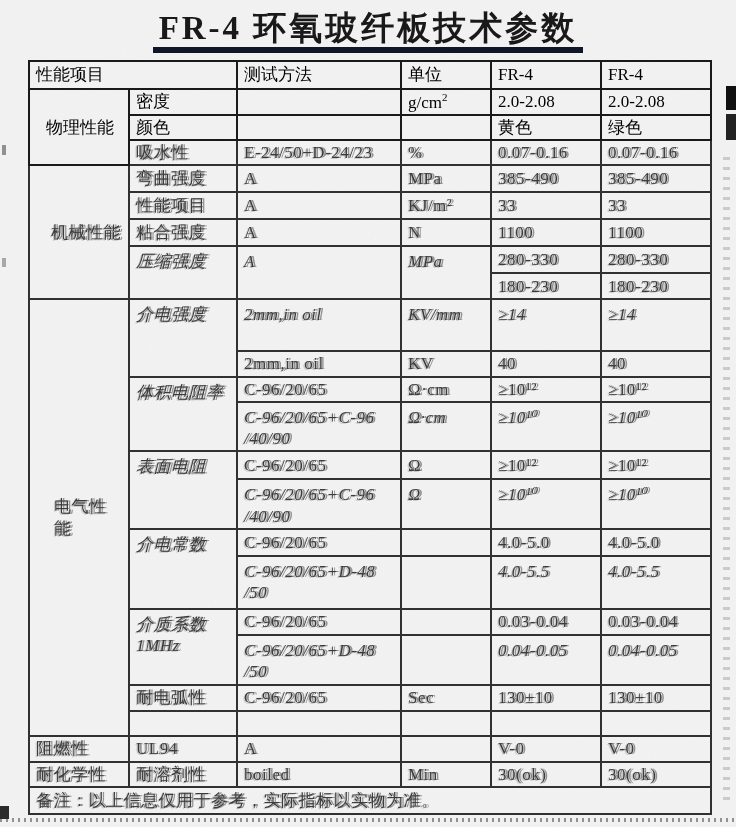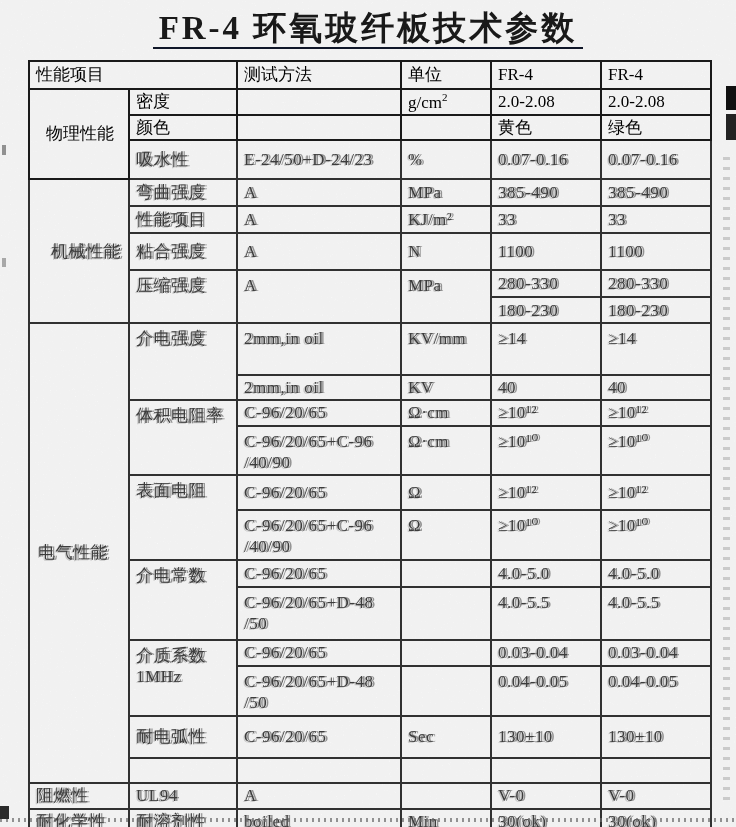--- a/index.html
+++ b/index.html
@@ -12,21 +12,21 @@
     color: #000;
   }
   .page-title {
     text-align: center;
     margin-top: 6px;
     font-size: 33px;
     font-weight: bold;
     letter-spacing: 3px;
     color: #1a1a1a;
   }
-  .page-title span { border-bottom: 2px solid #0f172a; padding: 0 6px 1px; }
+  .page-title span { border-bottom: 6px solid #0f172a; padding: 0 6px 1px; }
   table.params {
     position: absolute;
     left: 28px; top: 60px;
     width: 682px;
     border-collapse: collapse;
     table-layout: fixed;
   }
   td {
     border: 2px solid #1b1b1b;
     font-size: 17px;
@@ -35,21 +35,21 @@
     overflow: hidden;
     line-height: 1.25;
   }
   tr.c td { color: #000; }
   tr.g td {
     color: #3f3f3f;
     border-color: #343434;
     letter-spacing: .5px;
     text-shadow: 2.2px .4px 0 rgba(75,75,75,.55), -1.3px .8px 0 rgba(125,125,125,.32);
   }
-  td.top { vertical-align: top; padding-top: 4px; }
+  td.top { vertical-align: top; padding-top: 4px; font-style: italic; }
   td.sup2 sup { font-size: 11px; }
   .artifact { position: absolute; pointer-events: none; }
   .edge-bar-1 { left: 726px; top: 86px;  width: 10px; height: 24px; background: #101010; }
   .edge-bar-2 { left: 726px; top: 114px; width: 10px; height: 26px; background: #242424; }
   .edge-strip {
     left: 723px; top: 150px; width: 7px; height: 650px; opacity: .45;
     background: repeating-linear-gradient(0deg, rgba(90,90,90,.55) 0 3px, transparent 3px 10px);
   }
   .bottom-dots {
     left: 0; top: 818px; width: 736px; height: 4px; opacity: .7;
@@ -96,21 +96,21 @@
   </tr>
 
   <tr class="c" style="height:25px">
     <td>颜色</td>
     <td></td>
     <td></td>
     <td>黄色</td>
     <td>绿色</td>
   </tr>
 
-  <tr class="g" style="height:39px">
+  <tr class="g" style="height:25px">
     <td>吸水性</td>
     <td>E-24/50+D-24/23</td>
     <td>%</td>
     <td>0.07-0.16</td>
     <td>0.07-0.16</td>
   </tr>
 
   <tr class="g" style="height:27px">
     <td rowspan="5" style="padding-left:21px">机械性能</td>
     <td>弯曲强度</td>
@@ -119,41 +119,41 @@
     <td>385-490</td>
     <td>385-490</td>
   </tr>
   <tr class="g" style="height:27px">
     <td>性能项目</td>
     <td>A</td>
     <td>KJ/m²</td>
     <td>33</td>
     <td>33</td>
   </tr>
-  <tr class="g" style="height:37px">
+  <tr class="g" style="height:27px">
     <td>粘合强度</td>
     <td>A</td>
     <td>N</td>
     <td>1100</td>
     <td>1100</td>
   </tr>
   <tr class="g" style="height:27px">
     <td rowspan="2" class="top">压缩强度</td>
     <td rowspan="2" class="top">A</td>
     <td rowspan="2" class="top">MPa</td>
     <td>280-330</td>
     <td>280-330</td>
   </tr>
   <tr class="g" style="height:26px">
     <td>180-230</td>
     <td>180-230</td>
   </tr>
 
   <tr class="g" style="height:52px">
-    <td rowspan="12" style="padding-left:8px">电气性能</td>
+    <td rowspan="12" style="padding-left:24px">电气性能</td>
     <td rowspan="2" class="top">介电强度</td>
     <td class="top">2mm,in oil</td>
     <td class="top">KV/mm</td>
     <td class="top">≥14</td>
     <td class="top">≥14</td>
   </tr>
   <tr class="g" style="height:24px">
     <td>2mm,in oil</td>
     <td>KV</td>
     <td>40</td>
@@ -170,21 +170,21 @@
   <tr class="g" style="height:48px">
     <td class="top">
       <div>C-96/20/65+C-96</div>
       <div>/40/90</div>
     </td>
     <td class="top">Ω·cm</td>
     <td class="top">≥10¹⁰</td>
     <td class="top">≥10¹⁰</td>
   </tr>
 
-  <tr class="g" style="height:35px">
+  <tr class="g" style="height:28px">
     <td rowspan="2" class="top">表面电阻</td>
     <td>C-96/20/65</td>
     <td>Ω</td>
     <td>≥10¹²</td>
     <td>≥10¹²</td>
   </tr>
   <tr class="g" style="height:48px">
     <td class="top">
       <div>C-96/20/65+C-96</div>
       <div>/40/90</div>
@@ -224,21 +224,21 @@
   <tr class="g" style="height:50px">
     <td class="top">
       <div>C-96/20/65+D-48</div>
       <div>/50</div>
     </td>
     <td class="top"></td>
     <td class="top">0.04-0.05</td>
     <td class="top">0.04-0.05</td>
   </tr>
 
-  <tr class="g" style="height:42px">
+  <tr class="g" style="height:26px">
     <td>耐电弧性</td>
     <td>C-96/20/65</td>
     <td>Sec</td>
     <td>130±10</td>
     <td>130±10</td>
   </tr>
 
   <tr class="g" style="height:25px">
     <td></td>
     <td></td>

